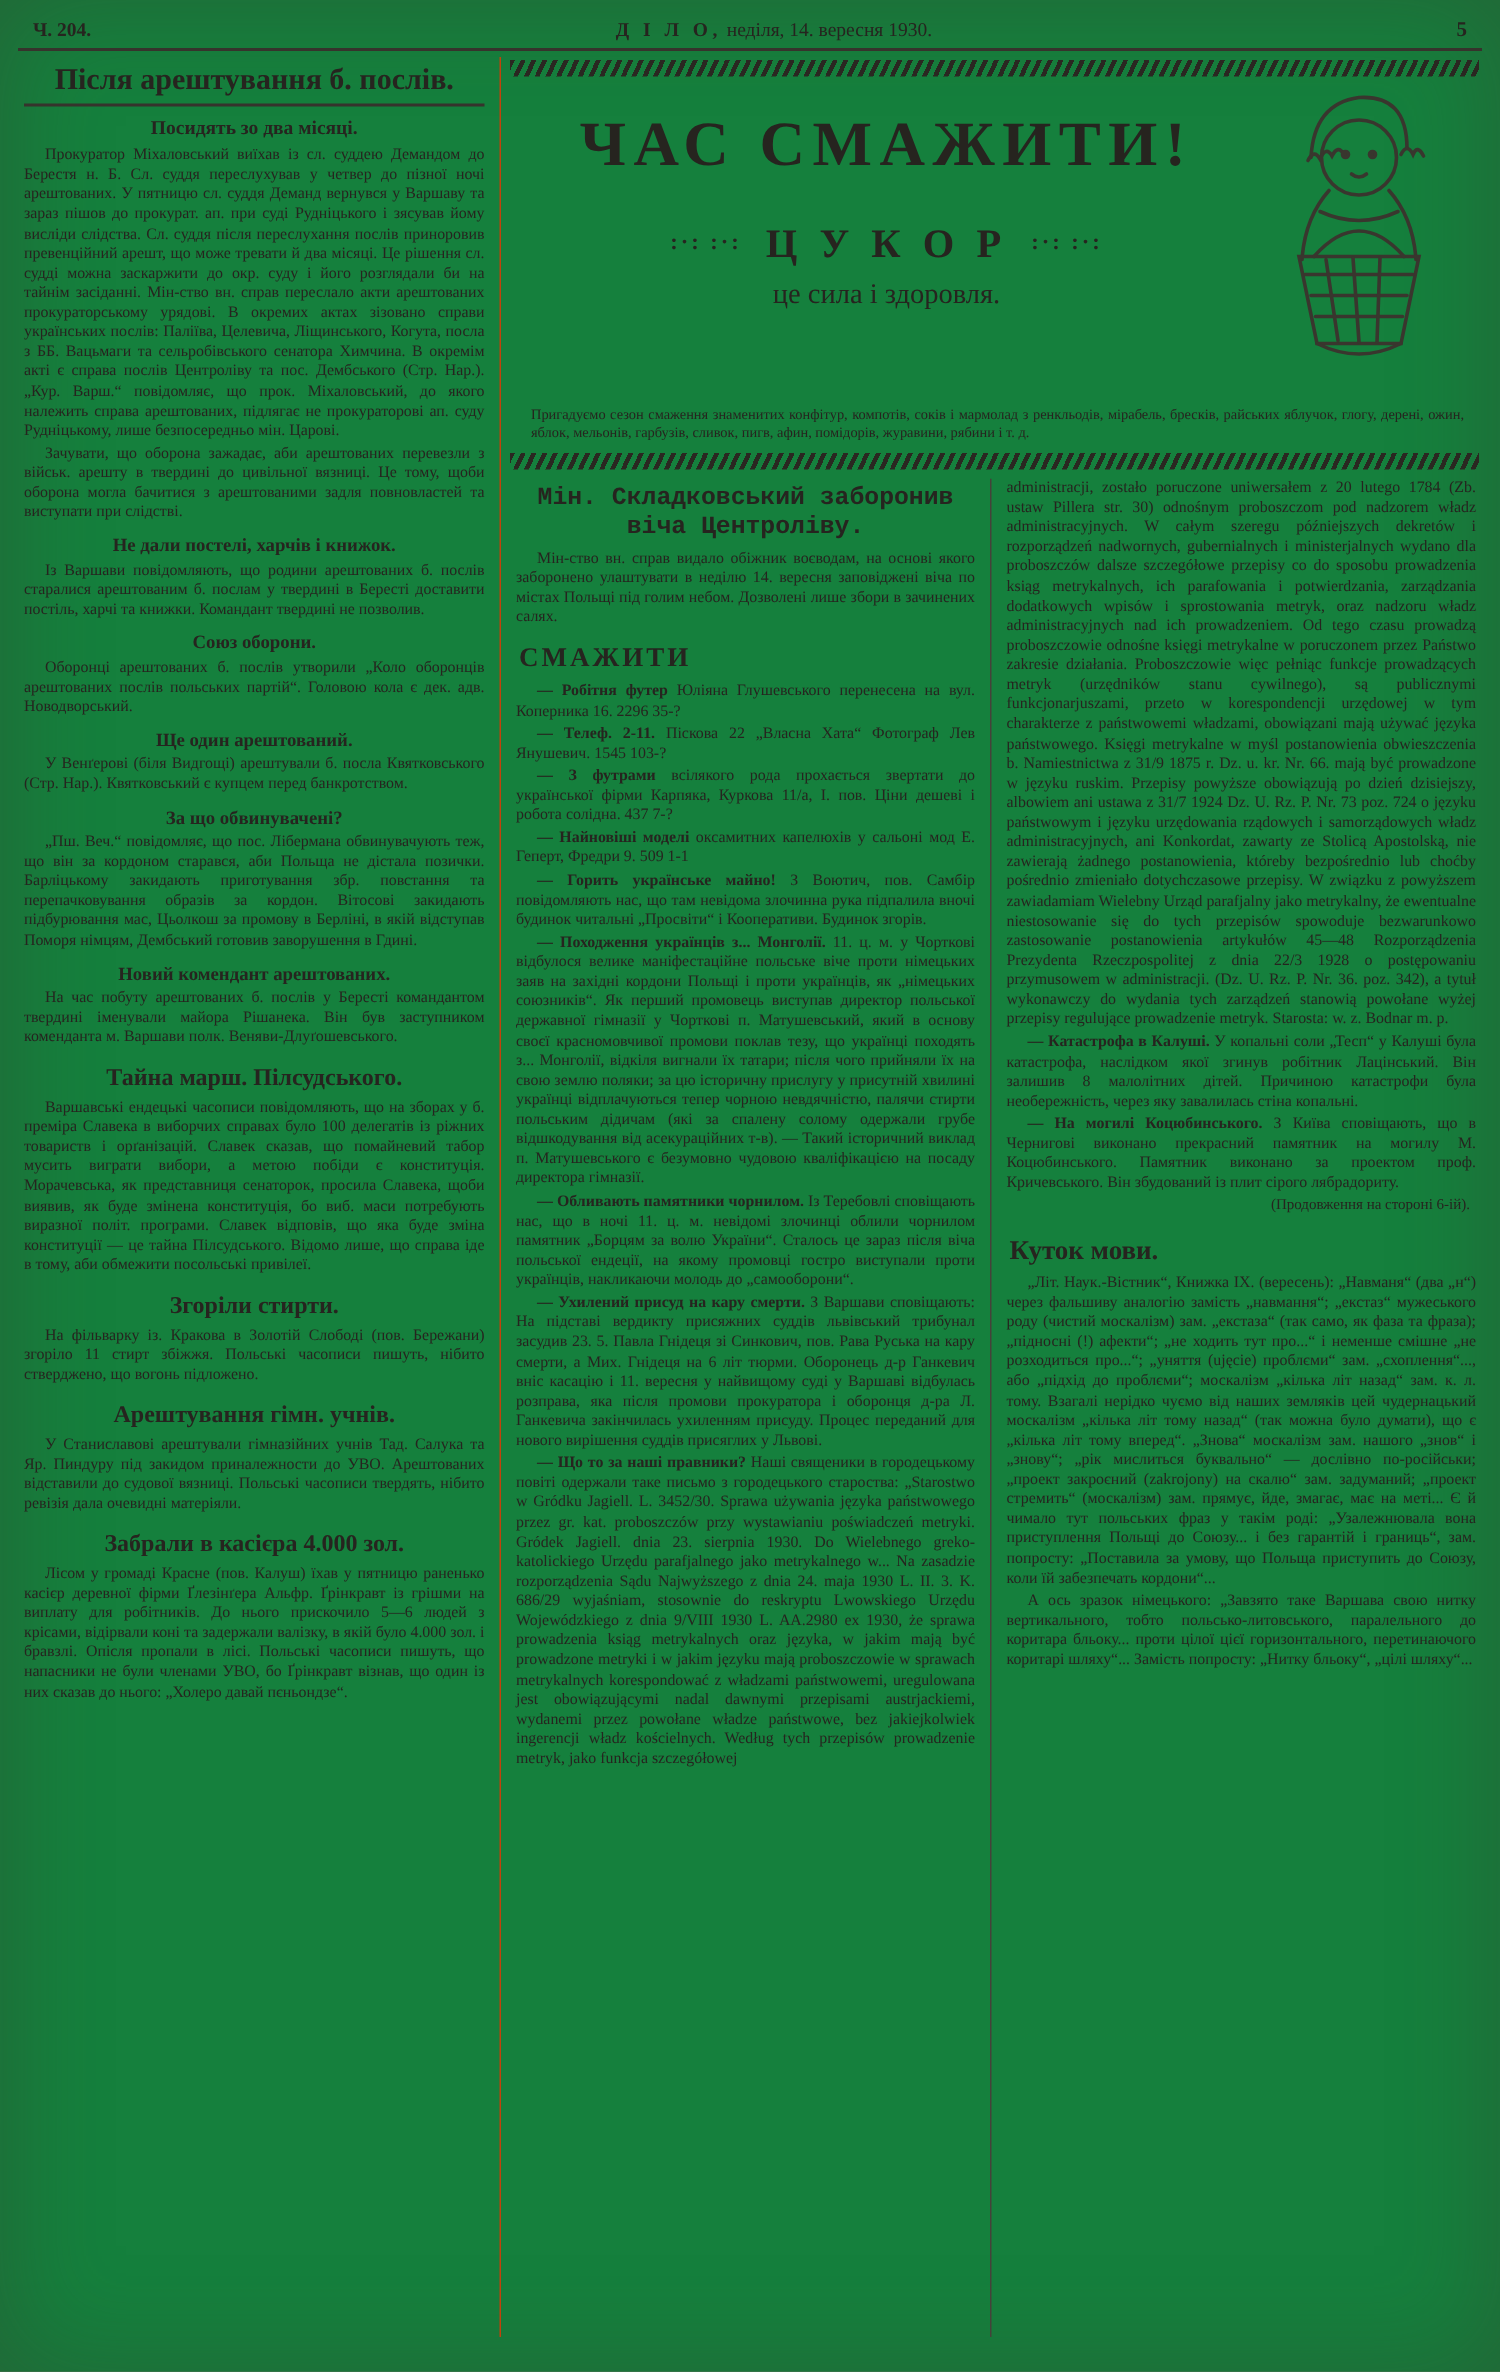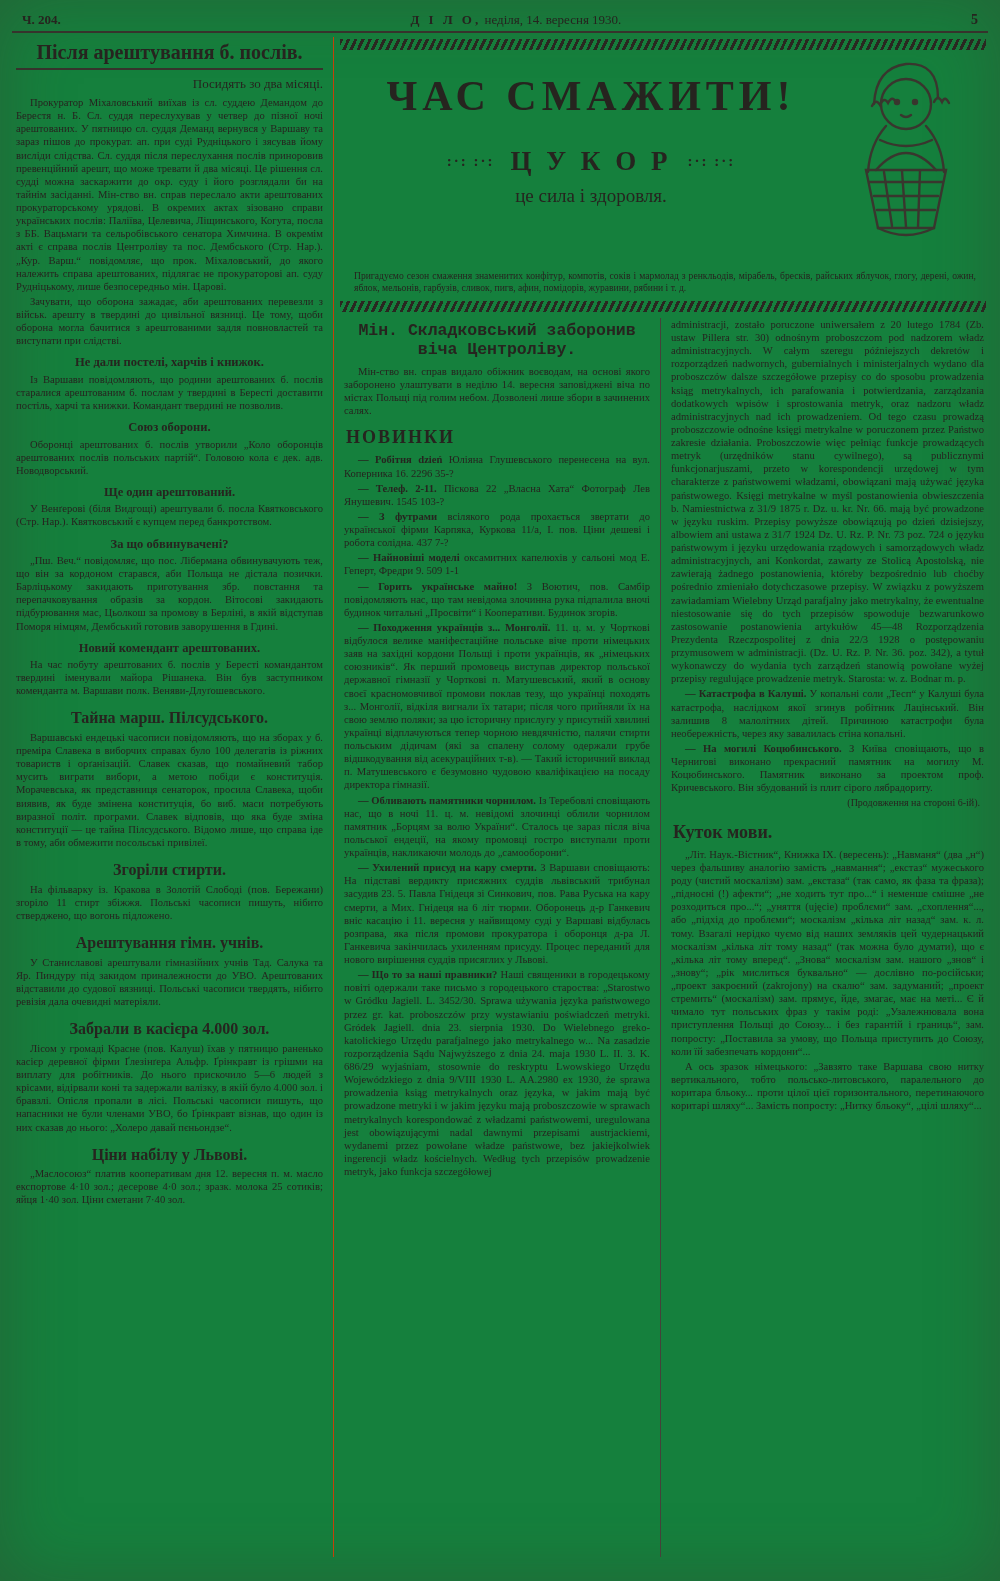--- a/index.html
+++ b/index.html
@@ -19,21 +19,21 @@
   .col-left{width:322px;flex:none;padding:2px 10px 0 4px;border-right:1px solid #c2410c;overflow:hidden;box-sizing:border-box;}
   .main-right{flex:1;display:flex;flex-direction:column;overflow:hidden;min-width:0;}
   .two-cols{display:flex;flex:1;overflow:hidden;margin-top:6px;}
   .col-mid{width:50%;box-sizing:border-box;padding:0 10px 0 10px;border-right:1px solid #45423a;overflow:hidden;}
   .col-r{width:50%;box-sizing:border-box;padding:0 4px 0 10px;overflow:hidden;}
   
   p{margin:0 0 2px 0;font-size:10.6px;line-height:1.24;text-align:justify;text-indent:14px;}
   p.noindent{text-indent:0;}
   .lead-headline{font-size:20px;font-weight:bold;text-align:center;margin:2px 0 0 0;
                  border-bottom:2px solid #36332c;padding-bottom:5px;line-height:1.1;}
-  .lead-subhead{font-size:13px;font-weight:normal;text-align:right;margin:6px 0 4px 0;}
+  .lead-subhead{font-size:13px;font-weight:bold;text-align:center;margin:6px 0 4px 0;}
   .sec-heading{font-size:12.5px;font-weight:bold;text-align:center;margin:8px 0 3px 0;line-height:1.15;}
   .feat-heading{font-size:16px;font-weight:bold;text-align:center;margin:12px 0 4px 0;line-height:1.1;}
   .mid-heading{font-size:16.5px;font-weight:bold;text-align:center;margin:4px 0 5px 0;line-height:1.15;font-family:Liberation Mono, monospace;}
   .novynky{font-size:18px;font-weight:bold;letter-spacing:2px;margin:10px 0 5px 2px;}
   .kutok-heading{font-size:18px;font-weight:bold;margin:12px 0 5px 2px;}
   .news-item p b{font-weight:bold;}
   .cont-note{font-size:10px;text-align:right;margin:3px 4px 2px 0;text-indent:0;}
   
   .ad{margin:2px 2px 0 6px;}
   .hatch{height:11px;background:repeating-linear-gradient(115deg,#2a2721 0 3px,rgba(0,0,0,0) 3px 6.5px);}
@@ -96,24 +96,20 @@
         <h2 class="feat-heading">Згоріли стирти.</h2>
         <p>На фільварку із. Кракова в Золотій Слободі (пов. Бережани) згоріло 11 стирт збіжжя. Польські часописи пишуть, нібито стверджено, що вогонь підложено.</p>
       </section>
       <section>
         <h2 class="feat-heading">Арештування гімн. учнів.</h2>
         <p>У Станиславові арештували гімназійних учнів Тад. Салука та Яр. Пиндуру під закидом приналежности до УВО. Арештованих відставили до судової вязниці. Польські часописи твердять, нібито ревізія дала очевидні матеріяли.</p>
       </section>
       <section>
         <h2 class="feat-heading">Забрали в касієра 4.000 зол.</h2>
         <p>Лісом у громаді Красне (пов. Калуш) їхав у пятницю раненько касієр деревної фірми Ґлезінґера Альфр. Ґрінкравт із грішми на виплату для робітників. До нього прискочило 5—6 людей з крісами, відірвали коні та задержали валізку, в якій було 4.000 зол. і бравзлі. Опісля пропали в лісі. Польські часописи пишуть, що напасники не були членами УВО, бо Ґрінкравт візнав, що один із них сказав до нього: „Холеро давай пєньондзе“.</p>
-      </section>
-      <section>
-        <h2 class="feat-heading">Ціни набілу у Львові.</h2>
-        <p>„Маслосоюз“ платив кооперативам дня 12. вересня п. м. масло експортове 4·10 зол.; десерове 4·0 зол.; зразк. молока 25 сотиків; яйця 1·40 зол. Ціни сметани 7·40 зол.</p>
       </section>
     </div>
 
     <div class="main-right">
 
       <div class="ad">
         <div class="hatch"></div>
         <div class="ad-inner">
           <div class="ad-headline">ЧАС СМАЖИТИ!</div>
           <div class="ad-cukor-row">
@@ -147,24 +143,24 @@
       </div>
 
       <div class="two-cols">
 
         <div class="col-mid">
           <section>
             <h2 class="mid-heading">Мін. Складковський заборонив віча Центроліву.</h2>
             <p>Мін-ство вн. справ видало обіжник воєводам, на основі якого заборонено улаштувати в неділю 14. вересня заповіджені віча по містах Польщі під голим небом. Дозволені лише збори в зачинених салях.</p>
           </section>
 
-          <h2 class="novynky">НОВИНКИ</h2>
-
-          <div class="news-item">
-              <p><b>— Робітня dzień</b><span> Юліяна Глушевського перенесена на вул. Коперника 16.   2296 35-?</span></p>
+          <h2 class="novynky">СМАЖИТИ</h2>
+
+          <div class="news-item">
+              <p><b>— Робітня футер</b><span> Юліяна Глушевського перенесена на вул. Коперника 16.   2296 35-?</span></p>
             </div>
           <div class="news-item">
               <p><b>— Телеф. 2-11.</b><span> Піскова 22 „Власна Хата“ Фотограф Лев Янушевич.   1545 103-?</span></p>
             </div>
           <div class="news-item">
               <p><b>— З футрами</b><span> всілякого рода прохається звертати до української фірми Карпяка, Куркова 11/а, І. пов. Ціни дешеві і робота солідна.   437 7-?</span></p>
             </div>
           <div class="news-item">
               <p><b>— Найновіші моделі</b><span> оксамитних капелюхів у сальоні мод Е. Геперт, Фредри 9.   509 1-1</span></p>
             </div>

